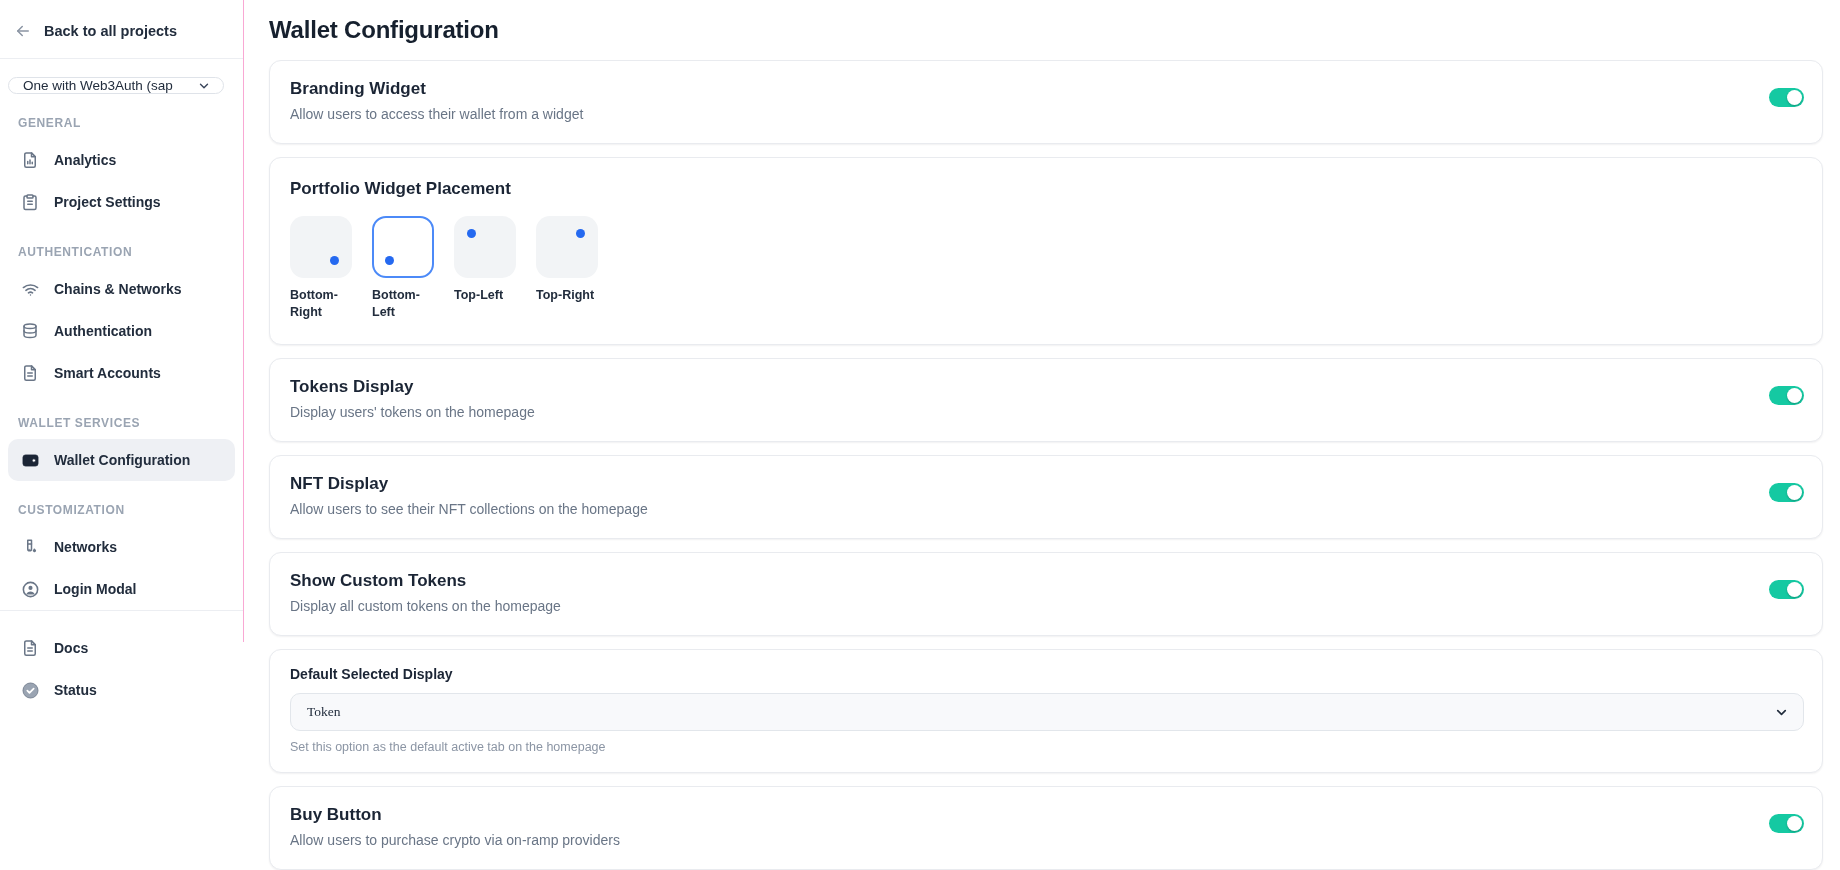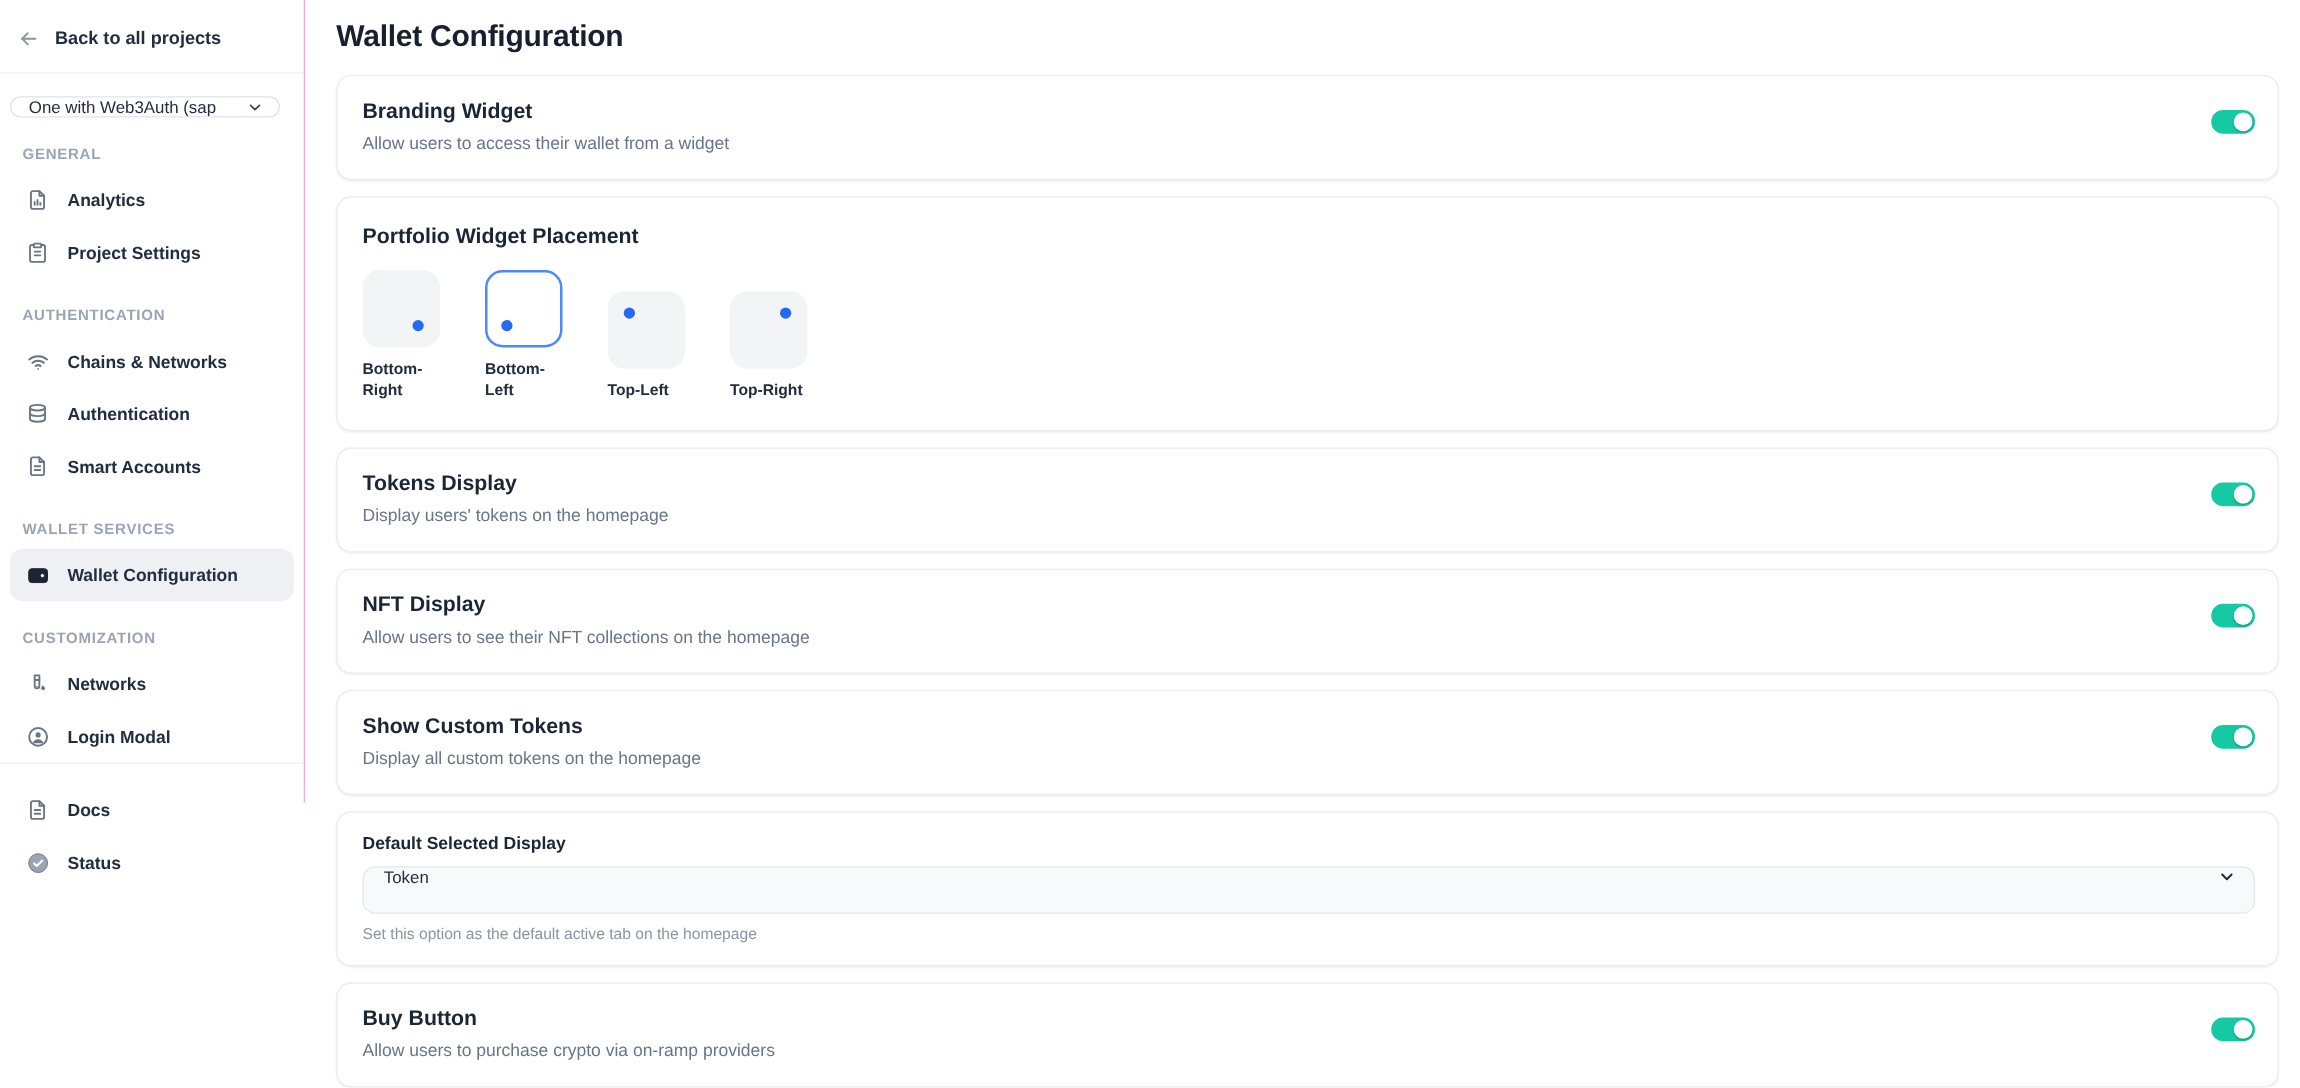--- a/index.html
+++ b/index.html
@@ -64,40 +64,40 @@
   .card .desc { font-size:14px; color:#697586; line-height:20px; margin-top:4px; }
   .toggle { width:35px; height:19px; border-radius:999px; position:relative; margin-top:10px; cursor:pointer; flex:none; }
   .toggle.on { background:#15c9a2; }
   .toggle .knob {
     position:absolute; top:2px; width:15px; height:15px; border-radius:50%;
     background:#fff; box-shadow:0 1px 2px rgba(0,0,0,.25);
   }
   .toggle.on .knob { right:2px; }
   
   .placement-card { padding:20px 20px 24px 20px; }
-  .placement-options { display:flex; gap:36px; margin-top:16px;align-items:flex-end; }
+  .placement-options { display:flex; gap:20px; margin-top:16px; }
   .placement-option { display:flex; flex-direction:column; cursor:pointer; width:62px; }
   .tile {
     width:62px; height:62px; border-radius:14px; background:#f2f4f6;
     border:2px solid transparent; position:relative;
   }
   .placement-option.selected .tile { background:#fff; border-color:#4c8af8; }
   .dot { position:absolute; width:9px; height:9px; border-radius:50%; background:#2569f0; }
   .dot.top-left    { top:11px; left:11px; }
   .dot.top-right   { top:11px; right:11px; }
   .dot.bottom-left { bottom:11px; left:11px; }
   .dot.bottom-right{ bottom:11px; right:11px; }
   .placement-label { margin-top:9px; font-size:12.5px; font-weight:600; color:#222d3d; line-height:1.32; }
   
   .select-card { padding:16px 18px 18px 20px; }
   .select-card .lbl { font-size:14px; font-weight:700; color:#1b2535; }
   .select-box {
     margin-top:11px; height:38px; border:1px solid #e2e6eb; border-radius:10px;
-    background:#f8f9fb; display:flex; justify-content:space-between;
-    padding:0 14px 0 16px; cursor:pointer;
+    background:#f8f9fb; display:flex; align-items:center; justify-content:space-between;
+    padding:0 14px 0 16px; cursor:pointer;font-family:Liberation Serif, serif;
   }
   .select-box .val { font-size:13.5px; color:#222d3d; }
   .select-box svg { stroke:#222d3d; }
   .helper { margin-top:9px; font-size:12.5px; color:#8b95a4; }
   svg { display:block; }
 </style>
 </head>
 <body>
 
 <aside class="sidebar">

